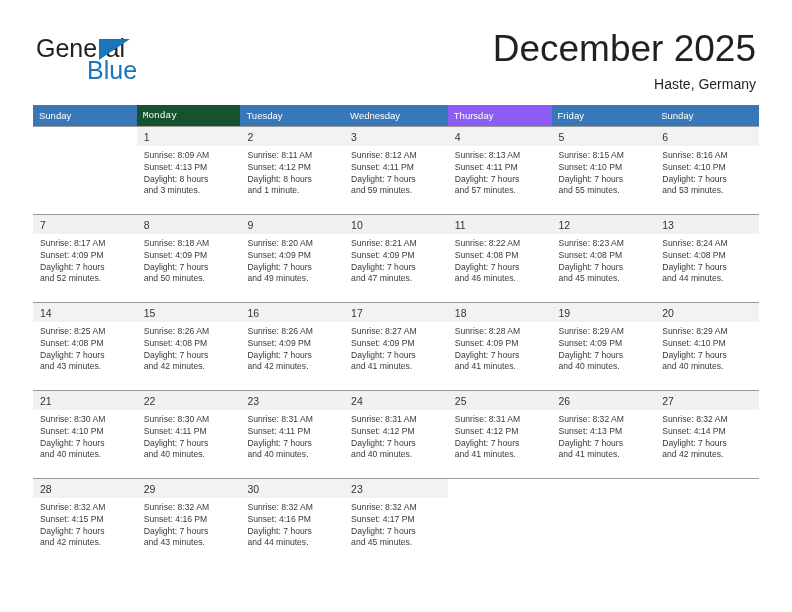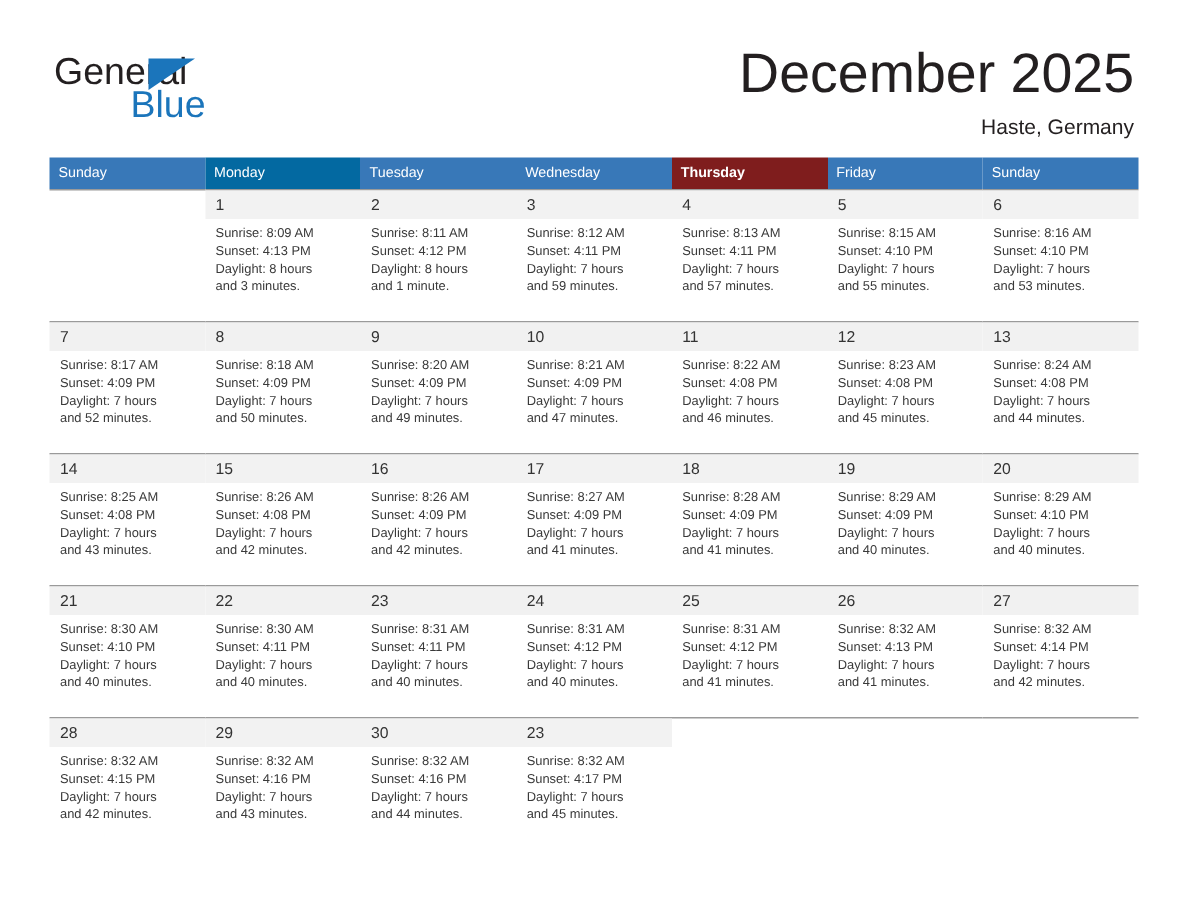--- a/index.html
+++ b/index.html
@@ -167,24 +167,24 @@
       <div class="cal-title">December 2025</div>
       <div class="cal-subtitle">Haste, Germany</div>
     </div>
 
   </div>
 
   <table class="calendar">
     <thead>
       <tr>
         <th style="background: rgb(56, 120, 184); color: rgb(255, 255, 255);">Sunday</th>
-        <th style="background: #0369a1; color: rgb(255, 255, 255);">Monday</th>
+        <th style="background: #14532d; color: rgb(255, 255, 255); font-family: Liberation Mono, monospace;">Monday</th>
         <th style="background: rgb(56, 120, 184); color: rgb(255, 255, 255);">Tuesday</th>
         <th style="background: rgb(56, 120, 184); color: rgb(255, 255, 255);">Wednesday</th>
-        <th style="background: #7f1d1d; color: rgb(255, 255, 255); font-weight: bold;">Thursday</th>
+        <th style="background: #8b5cf6; color: rgb(255, 255, 255);">Thursday</th>
         <th style="background: rgb(56, 120, 184); color: rgb(255, 255, 255);">Friday</th>
         <th style="background: rgb(56, 120, 184); color: rgb(255, 255, 255);">Sunday</th>
       </tr>
     </thead>
     <tbody id="calendar-body">
         <tr class="band">
           <td>
             <div class="cell empty">
               <div class="daynum-bar"></div>
               <div class="cell-body">

